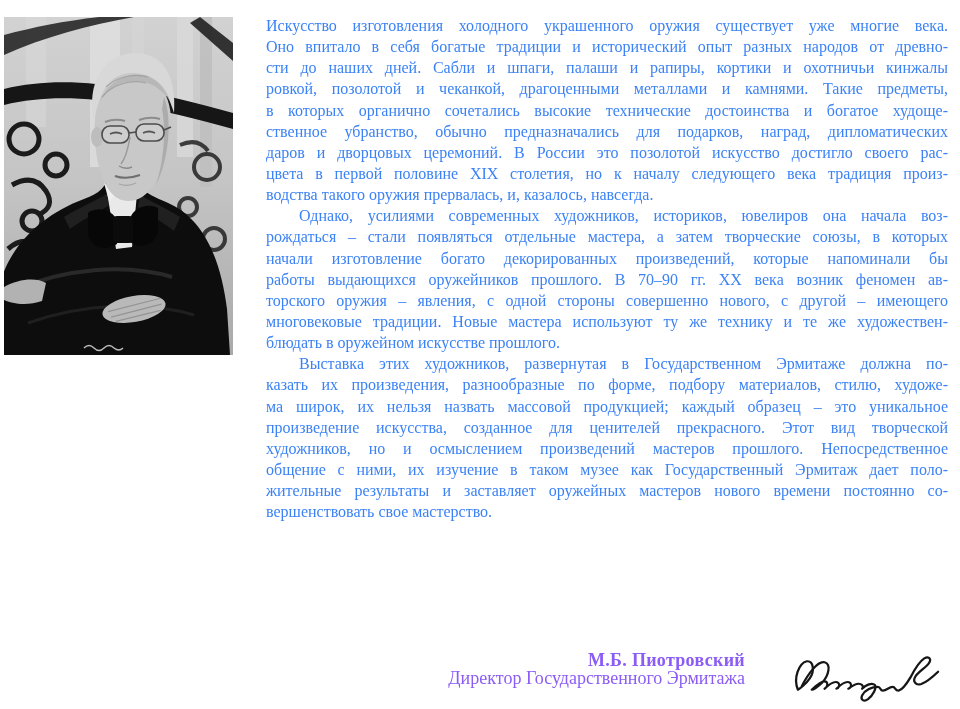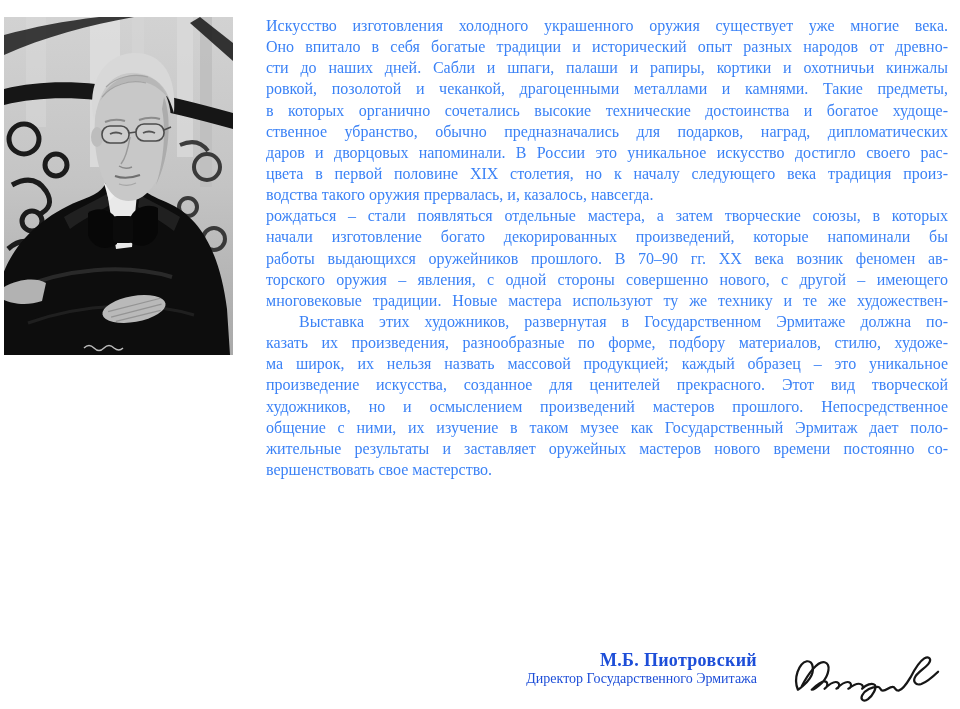--- a/index.html
+++ b/index.html
@@ -5,23 +5,23 @@
   html,body{margin:0;padding:0;}
   .page{position:relative;width:960px;height:709px;background:#ffffff;overflow:hidden;
         font-family:"Liberation Serif","DejaVu Serif",serif;}
   .photo{position:absolute;left:4px;top:17px;width:229px;height:338px;overflow:hidden;}
   .photo svg{display:block;width:100%;height:100%;}
   .text-col{position:absolute;left:266px;top:15px;width:682px;color:#3b82f6;
             font-size:16px;line-height:21.15px;}
   .line{height:21.15px;text-align:justify;text-align-last:justify;white-space:normal;}
   .line.indent{padding-left:33px;}
   .line.last{text-align-last:left;}
-  .sig-block{position:absolute;left:440px;top:650px;width:317px;text-align:right;color:#1d4ed8;}
+  .sig-block{position:absolute;left:428px;top:650px;width:317px;text-align:right;color:#8b5cf6;}
   .sig-name{font-size:18px;font-weight:bold;line-height:20px;letter-spacing:0.3px;}
-  .sig-title{font-size:14px;line-height:17px;}
+  .sig-title{font-size:18px;line-height:17px;}
   .autograph{position:absolute;left:792px;top:648px;width:154px;height:55px;}
   .autograph svg{display:block;width:100%;height:100%;}
 </style>
 </head>
 <body>
 
 <div class="page">
 
   <div class="photo">
     <svg viewBox="0 0 229 338" preserveAspectRatio="none">
@@ -115,30 +115,32 @@
   </div>
 
   <div class="text-col">
     <div class="para">
       <div class="line">Искусство изготовления холодного украшенного оружия существует уже многие века.</div>
       <div class="line">Оно впитало в себя богатые традиции и исторический опыт разных народов от древно-</div>
       <div class="line">сти до наших дней. Сабли и шпаги, палаши и рапиры, кортики и охотничьи кинжалы</div>
       <div class="line">ровкой, позолотой и чеканкой, драгоценными металлами и камнями. Такие предметы,</div>
       <div class="line">в которых органично сочетались высокие технические достоинства и богатое худоще-</div>
       <div class="line">ственное убранство, обычно предназначались для подарков, наград, дипломатических</div>
-      <div class="line">даров и дворцовых напоминали. В России это уникальное искусство достигло своего рас-</div>
+      <div class="line">даров и дворцовых церемоний. В России это позолотой искусство достигло своего рас-</div>
       <div class="line">цвета в первой половине XIX столетия, но к началу следующего века традиция произ-</div>
       <div class="line last">водства такого оружия прервалась, и, казалось, навсегда.</div>
     </div>
     <div class="para">
+      <div class="line indent">Однако, усилиями современных художников, историков, ювелиров она начала воз-</div>
       <div class="line">рождаться – стали появляться отдельные мастера, а затем творческие союзы, в которых</div>
       <div class="line">начали изготовление богато декорированных произведений, которые напоминали бы</div>
       <div class="line">работы выдающихся оружейников прошлого. В 70–90 гг. XX века возник феномен ав-</div>
       <div class="line">торского оружия – явления, с одной стороны совершенно нового, с другой – имеющего</div>
       <div class="line">многовековые традиции. Новые мастера используют ту же технику и те же художествен-</div>
+      <div class="line last">блюдать в оружейном искусстве прошлого.</div>
     </div>
     <div class="para">
       <div class="line indent">Выставка этих художников, развернутая в Государственном Эрмитаже должна по-</div>
       <div class="line">казать их произведения, разнообразные по форме, подбору материалов, стилю, художе-</div>
       <div class="line">ма широк, их нельзя назвать массовой продукцией; каждый образец – это уникальное</div>
       <div class="line">произведение искусства, созданное для ценителей прекрасного. Этот вид творческой</div>
       <div class="line">художников, но и осмыслением произведений мастеров прошлого. Непосредственное</div>
       <div class="line">общение с ними, их изучение в таком музее как Государственный Эрмитаж дает поло-</div>
       <div class="line">жительные результаты и заставляет оружейных мастеров нового времени постоянно со-</div>
       <div class="line last">вершенствовать свое мастерство.</div>

